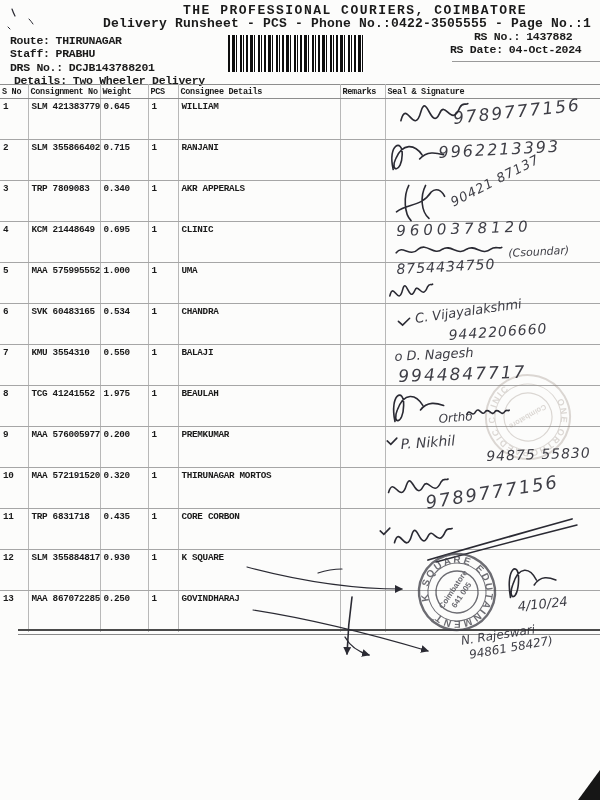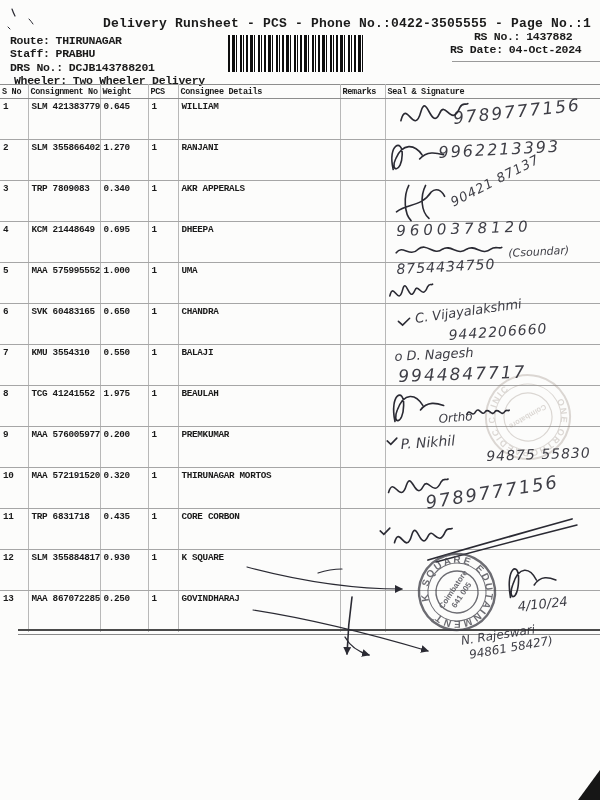--- a/index.html
+++ b/index.html
@@ -62,33 +62,34 @@
     position:absolute; right:0; bottom:0; width:0; height:0;
     border-right:22px solid #161616; border-top:30px solid transparent;
   }
   .stamp text{ font-family:"Liberation Sans","DejaVu Sans",sans-serif; font-weight:bold; }
 </style>
 </head>
 <body>
 
 <div class="page">
 
+  <div class="print doc-title">THE PROFESSIONAL COURIERS, COIMBATORE</div>
   <div class="print doc-subtitle">Delivery Runsheet - PCS - Phone No.:0422-3505555 - Page No.:1</div>
 
   <div class="print meta m-route">
     <span>Route:</span><span class="val">THIRUNAGAR</span>
   </div>
   <div class="print meta m-staff">
     <span>Staff:</span><span class="val">PRABHU</span>
   </div>
   <div class="print meta m-drs">
     <span>DRS No.:</span><span class="val">DCJB143788201</span>
   </div>
   <div class="print meta m-vehicle">
-    <span>Wheeler:</span><span class="val">Two Wheeler Delivery</span>
+    <span>Details:</span><span class="val">Two Wheeler Delivery</span>
   </div>
 
   <div class="barcode"></div>
 
   <div class="print meta rs-no">
     <span>RS No.:</span><span class="val">1437882</span>
   </div>
   <div class="print meta rs-date">
     <span>RS Date:</span><span class="val">04-Oct-2024</span>
   </div>
@@ -121,57 +122,57 @@
           <td class="c-consignment">SLM 421383779</td>
           <td class="c-weight">0.645</td>
           <td class="c-pcs">1</td>
           <td class="c-consignee">WILLIAM</td>
           <td class="c-remarks"></td>
           <td class="c-seal"></td>
         </tr>
         <tr class="body-row">
           <td class="c-sno">2</td>
           <td class="c-consignment">SLM 355866402</td>
-          <td class="c-weight">1.270</td>
+          <td class="c-weight">0.715</td>
           <td class="c-pcs">1</td>
           <td class="c-consignee">RANJANI</td>
           <td class="c-remarks"></td>
           <td class="c-seal"></td>
         </tr>
         <tr class="body-row">
           <td class="c-sno">3</td>
           <td class="c-consignment">TRP 7809083</td>
           <td class="c-weight">0.340</td>
           <td class="c-pcs">1</td>
           <td class="c-consignee">AKR APPERALS</td>
           <td class="c-remarks"></td>
           <td class="c-seal"></td>
         </tr>
         <tr class="body-row">
           <td class="c-sno">4</td>
           <td class="c-consignment">KCM 21448649</td>
           <td class="c-weight">0.695</td>
           <td class="c-pcs">1</td>
-          <td class="c-consignee">DHEEPA</td>
+          <td class="c-consignee">CLINIC</td>
           <td class="c-remarks"></td>
           <td class="c-seal"></td>
         </tr>
         <tr class="body-row">
           <td class="c-sno">5</td>
           <td class="c-consignment">MAA 575995552</td>
           <td class="c-weight">1.000</td>
           <td class="c-pcs">1</td>
           <td class="c-consignee">UMA</td>
           <td class="c-remarks"></td>
           <td class="c-seal"></td>
         </tr>
         <tr class="body-row">
           <td class="c-sno">6</td>
           <td class="c-consignment">SVK 60483165</td>
-          <td class="c-weight">0.650</td>
+          <td class="c-weight">0.534</td>
           <td class="c-pcs">1</td>
           <td class="c-consignee">CHANDRA</td>
           <td class="c-remarks"></td>
           <td class="c-seal"></td>
         </tr>
         <tr class="body-row">
           <td class="c-sno">7</td>
           <td class="c-consignment">KMU 3554310</td>
           <td class="c-weight">0.550</td>
           <td class="c-pcs">1</td>

